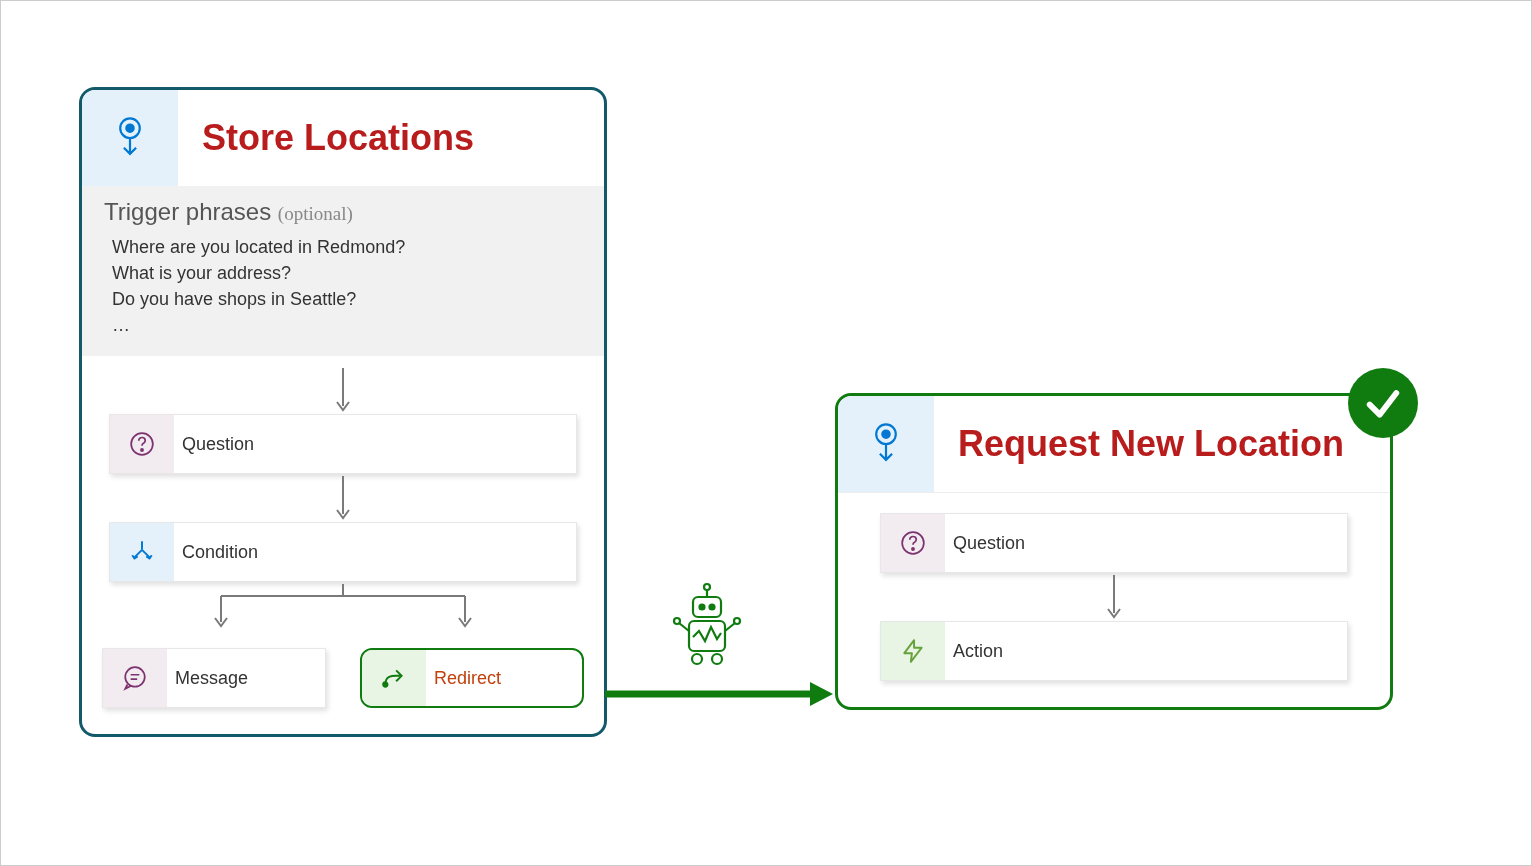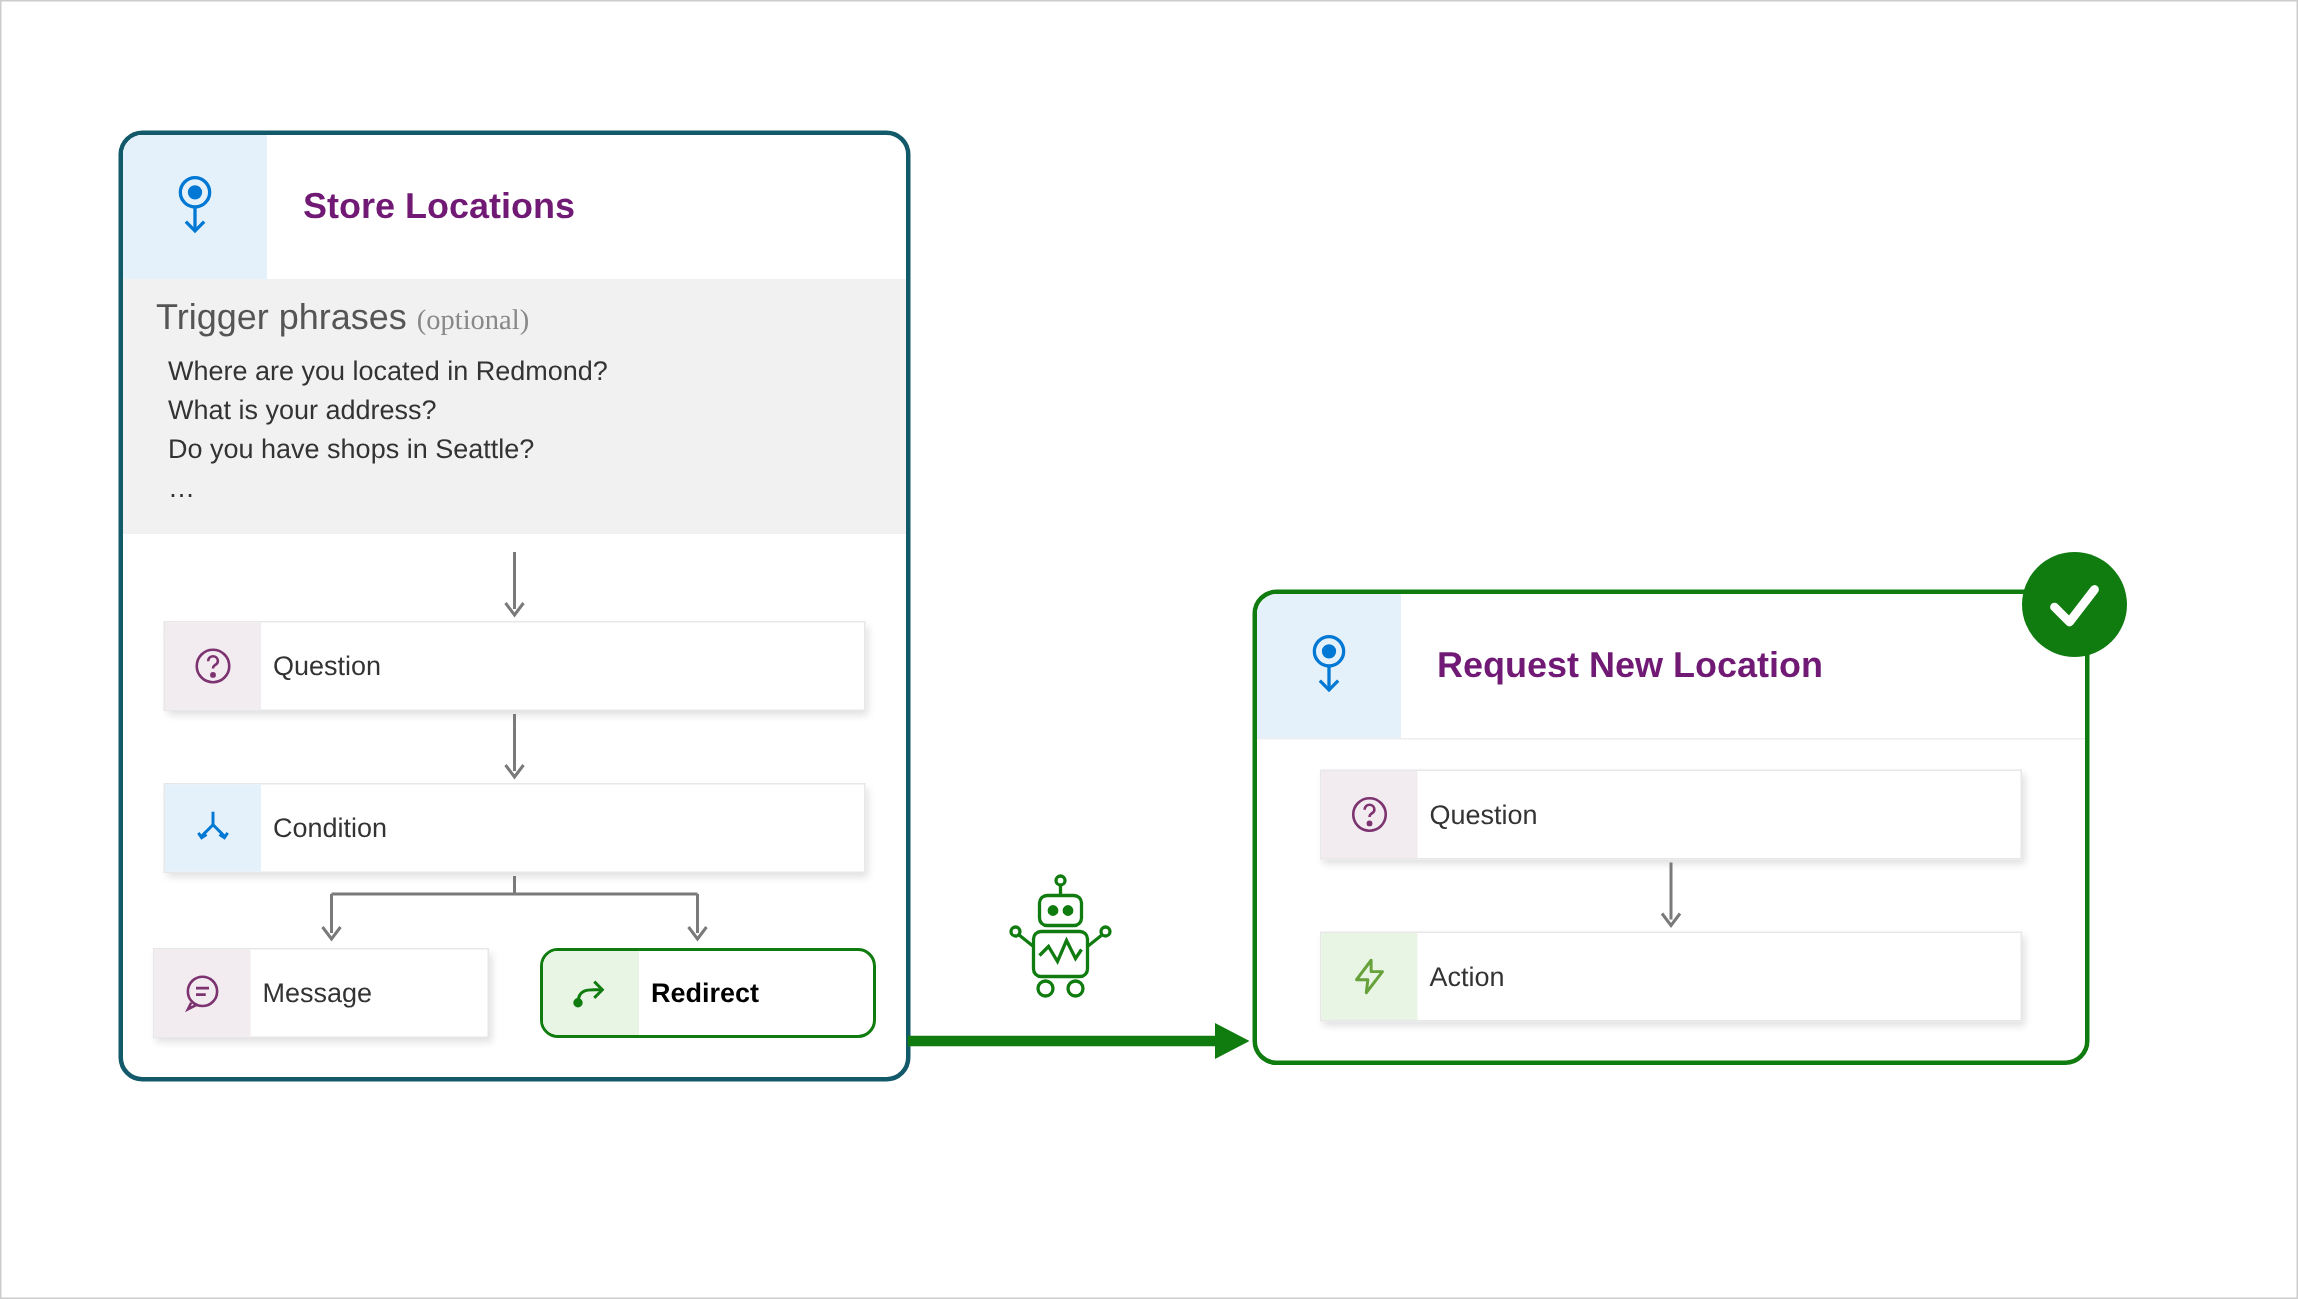--- a/index.html
+++ b/index.html
@@ -41,23 +41,23 @@
     align-items: center;
     justify-content: center;
     flex-shrink: 0;
   }
   .topic-icon-box svg { width: 30px; height: 44px; }
   .topic-title {
     flex: 1;
     display: flex;
     align-items: center;
     padding-left: 24px;
-    font-size: 24px;
+    font-size: 36px;
     font-weight: 700;
-    color: #701a75;
+    color: #b91c1c;
   }
 
   .trigger-section {
     background: #f1f1f1;
     padding: 12px 22px 18px;
     color: #333;
   }
   .trigger-head {
     font-size: 24px;
     color: #555;
@@ -105,30 +105,30 @@
     display: flex; justify-content: center;
   }
   .arrow-v svg { display:block; }
 
   .split {
     display: flex;
     justify-content: space-between;
     gap: 18px;
     margin-top: 2px;
   }
-  .split .node { width: 224px; }
+  .split .node { width: 224px; margin-top: 16px; }
 
   .redirect-node {
     border: 2px solid #107c10;
     border-radius: 12px;
     box-shadow: none;
   }
   .redirect-node .node-label {
-    color: #000000;
-    font-weight: 700;
+    color: #c2410c;
+    font-weight: 400;
   }
 
   
   .topic2 {
     position: absolute;
     left: 834px;
     top: 392px;
     width: 558px;
     border: 3px solid #107c10;
     border-radius: 16px;

